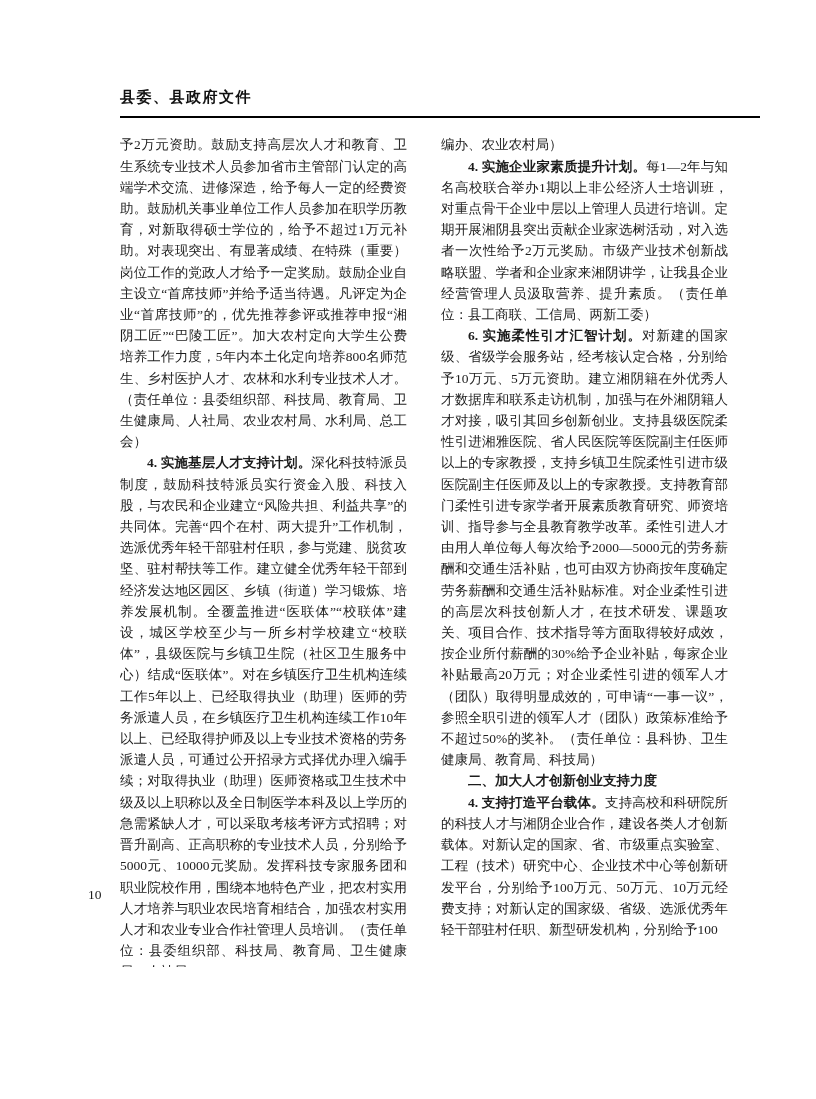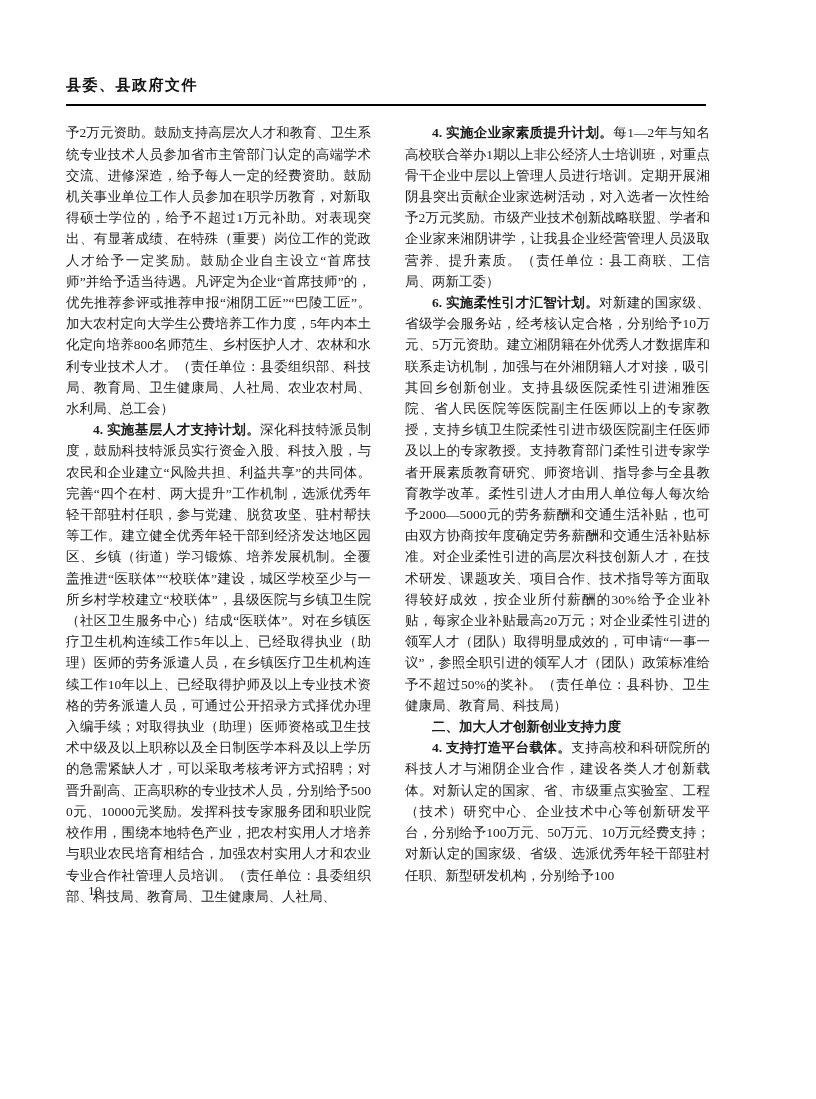--- a/index.html
+++ b/index.html
@@ -4,24 +4,24 @@
 <style>
   html, body {
     margin: 0;
     padding: 0;
     background: #ffffff;
   }
   .page {
     position: relative;
     width: 816px;
     height: 955px;
-    margin: 0 auto;
+    margin: 12px auto;
     background: #ffffff;
     box-sizing: border-box;
-    padding: 76px 88px 0 66px;
+    padding: 76px 88px 0 120px;
     font-family: "Liberation Serif", "DejaVu Serif", serif;
     color: #1c1c1c;
     overflow: hidden;
   }
   .doc-header {
     width: 640px;
   }
   .header-title {
     font-family: "Liberation Sans", "DejaVu Sans", sans-serif;
     font-weight: bold;
@@ -60,21 +60,21 @@
   .lead {
     font-weight: bold;
   }
   .section-heading .lead {
     font-family: "Liberation Sans", "DejaVu Sans", sans-serif;
     font-weight: bold;
   }
   .page-number {
     position: absolute;
     left: 88px;
-    bottom: 56px;
+    bottom: 64px;
     font-size: 13.5px;
     color: #1c1c1c;
   }
 </style>
 </head>
 <body>
 
 <div class="page">
 
   <header class="doc-header">
@@ -87,20 +87,23 @@
     <section class="column">
       <p class="para">
         <span class="body-text">予2万元资助。鼓励支持高层次人才和教育、卫生系统专业技术人员参加省市主管部门认定的高端学术交流、进修深造，给予每人一定的经费资助。鼓励机关事业单位工作人员参加在职学历教育，对新取得硕士学位的，给予不超过1万元补助。对表现突出、有显著成绩、在特殊（重要）岗位工作的党政人才给予一定奖励。鼓励企业自主设立“首席技师”并给予适当待遇。凡评定为企业“首席技师”的，优先推荐参评或推荐申报“湘阴工匠”“巴陵工匠”。加大农村定向大学生公费培养工作力度，5年内本土化定向培养800名师范生、乡村医护人才、农林和水利专业技术人才。（责任单位：县委组织部、科技局、教育局、卫生健康局、人社局、农业农村局、水利局、总工会）</span>
       </p>
       <p class="para indent">
         <span class="lead">4. 实施基层人才支持计划。</span><span class="body-text">深化科技特派员制度，鼓励科技特派员实行资金入股、科技入股，与农民和企业建立“风险共担、利益共享”的共同体。完善“四个在村、两大提升”工作机制，选派优秀年轻干部驻村任职，参与党建、脱贫攻坚、驻村帮扶等工作。建立健全优秀年轻干部到经济发达地区园区、乡镇（街道）学习锻炼、培养发展机制。全覆盖推进“医联体”“校联体”建设，城区学校至少与一所乡村学校建立“校联体”，县级医院与乡镇卫生院（社区卫生服务中心）结成“医联体”。对在乡镇医疗卫生机构连续工作5年以上、已经取得执业（助理）医师的劳务派遣人员，在乡镇医疗卫生机构连续工作10年以上、已经取得护师及以上专业技术资格的劳务派遣人员，可通过公开招录方式择优办理入编手续；对取得执业（助理）医师资格或卫生技术中级及以上职称以及全日制医学本科及以上学历的急需紧缺人才，可以采取考核考评方式招聘；对晋升副高、正高职称的专业技术人员，分别给予5000元、10000元奖励。发挥科技专家服务团和职业院校作用，围绕本地特色产业，把农村实用人才培养与职业农民培育相结合，加强农村实用人才和农业专业合作社管理人员培训。（责任单位：县委组织部、科技局、教育局、卫生健康局、人社局、</span>
       </p>
     </section>
 
     <section class="column">
+      <p class="para">
+        <span class="body-text">编办、农业农村局）</span>
+      </p>
       <p class="para indent">
         <span class="lead">4. 实施企业家素质提升计划。</span><span class="body-text">每1—2年与知名高校联合举办1期以上非公经济人士培训班，对重点骨干企业中层以上管理人员进行培训。定期开展湘阴县突出贡献企业家选树活动，对入选者一次性给予2万元奖励。市级产业技术创新战略联盟、学者和企业家来湘阴讲学，让我县企业经营管理人员汲取营养、提升素质。（责任单位：县工商联、工信局、两新工委）</span>
       </p>
       <p class="para indent">
         <span class="lead">6. 实施柔性引才汇智计划。</span><span class="body-text">对新建的国家级、省级学会服务站，经考核认定合格，分别给予10万元、5万元资助。建立湘阴籍在外优秀人才数据库和联系走访机制，加强与在外湘阴籍人才对接，吸引其回乡创新创业。支持县级医院柔性引进湘雅医院、省人民医院等医院副主任医师以上的专家教授，支持乡镇卫生院柔性引进市级医院副主任医师及以上的专家教授。支持教育部门柔性引进专家学者开展素质教育研究、师资培训、指导参与全县教育教学改革。柔性引进人才由用人单位每人每次给予2000—5000元的劳务薪酬和交通生活补贴，也可由双方协商按年度确定劳务薪酬和交通生活补贴标准。对企业柔性引进的高层次科技创新人才，在技术研发、课题攻关、项目合作、技术指导等方面取得较好成效，按企业所付薪酬的30%给予企业补贴，每家企业补贴最高20万元；对企业柔性引进的领军人才（团队）取得明显成效的，可申请“一事一议”，参照全职引进的领军人才（团队）政策标准给予不超过50%的奖补。（责任单位：县科协、卫生健康局、教育局、科技局）</span>
       </p>
       <p class="para indent section-heading">
         <span class="lead">二、加大人才创新创业支持力度</span>
       </p>
       <p class="para indent">

